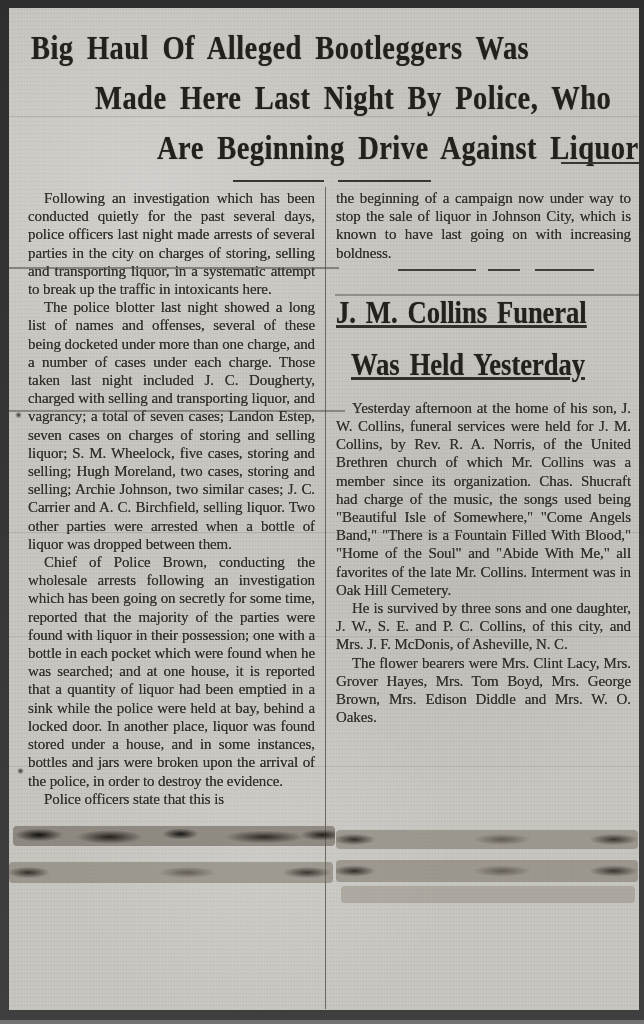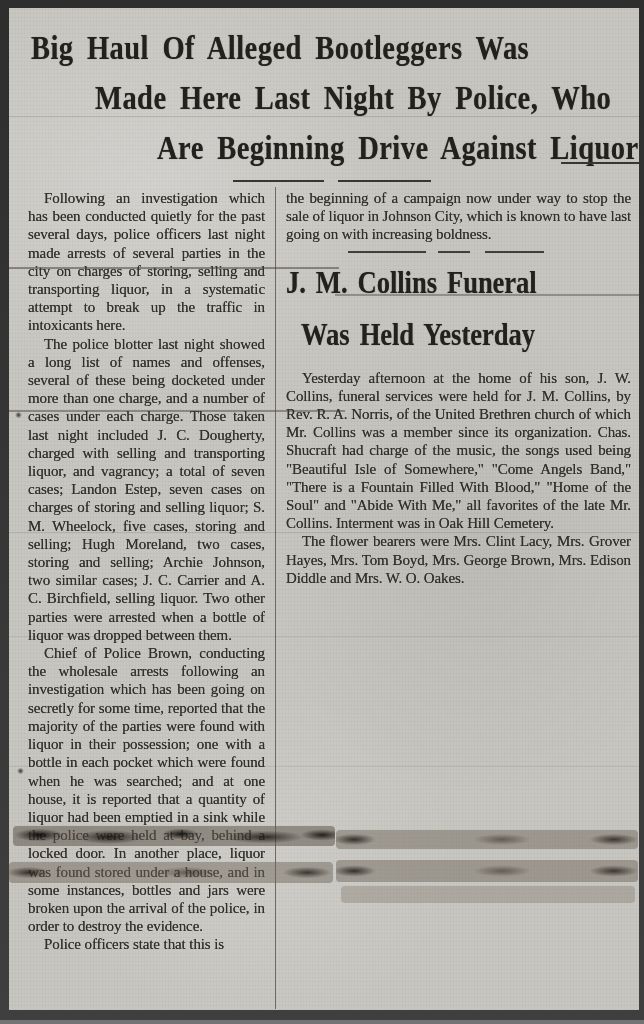--- a/index.html
+++ b/index.html
@@ -44,29 +44,29 @@
   .headline-rule{
     height:2px;width:198px;margin:7px 0 5px 224px;
     background:linear-gradient(90deg,#3a362f 0 46%,transparent 46% 53%,#3a362f 53% 100%);
     filter:blur(.3px);
   }
   .top-right-rule{position:absolute;top:154px;left:552px;width:86px;height:2px;background:#3a362f;}
   
   .columns{display:flex;align-items:stretch;}
   .col{font-size:15px;line-height:18.2px;text-align:justify;letter-spacing:-.1px;
        text-shadow:0 0 .5px rgba(40,37,32,.75);}
-  .col.left{width:267px;padding:2px 10px 0 19px;border-right:1px solid #6e6961;min-height:822px;}
+  .col.left{width:317px;padding:2px 10px 0 19px;border-right:1px solid #6e6961;min-height:822px;}
   .col.right{flex:1;padding:2px 8px 0 10px;}
   .para{margin:0;}
   .para.indent{text-indent:16px;}
   .section-rule{
     height:2px;width:196px;margin:7px 0 2px 62px;
     background:linear-gradient(90deg,#433f38 0 40%,transparent 40% 46%,#433f38 46% 62%,transparent 62% 70%,#433f38 70% 100%);
   }
-  .subhead{margin:4px 0 8px 0;font-weight:bold;}
+  .subhead{margin:16px 0 8px 0;font-weight:bold;text-decoration:underline;}
   .sh-line{
     display:block;font-size:31px;line-height:52px;white-space:nowrap;
     transform:scaleX(.86);transform-origin:left center;
     color:#23211d;text-shadow:0 0 1px rgba(30,28,24,.5);word-spacing:4px;
   }
   .sh-line.sh2{margin-left:15px;}
   
   .scratch{position:absolute;pointer-events:none;}
   .smudge{position:absolute;pointer-events:none;border-radius:4px;}
   .smudge.heavy{
@@ -118,20 +118,21 @@
         <p class="para">the beginning of a campaign now under way to stop the sale of liquor in Johnson City, which is known to have last going on with increasing boldness.</p>
 
         <div class="section-rule"></div>
 
         <h2 class="subhead">
           <span class="sh-line">J. M. Collins Funeral</span>
           <span class="sh-line sh2">Was Held Yesterday</span>
         </h2>
 
         <p class="para indent">Yesterday afternoon at the home of his son, J. W. Collins, funeral services were held for J. M. Collins, by Rev. R. A. Norris, of the United Brethren church of which Mr. Collins was a member since its organization. Chas. Shucraft had charge of the music, the songs used being "Beautiful Isle of Somewhere," "Come Angels Band," "There is a Fountain Filled With Blood," "Home of the Soul" and "Abide With Me," all favorites of the late Mr. Collins. Interment was in Oak Hill Cemetery.</p>
+        <p class="para indent">He is survived by three sons and one daughter, J. W., S. E. and P. C. Collins, of this city, and Mrs. J. F. McDonis, of Asheville, N. C.</p>
         <p class="para indent">The flower bearers were Mrs. Clint Lacy, Mrs. Grover Hayes, Mrs. Tom Boyd, Mrs. George Brown, Mrs. Edison Diddle and Mrs. W. O. Oakes.</p>
       </div>
     </div>
 
     <div class="smudge heavy" style="left:4px;top:818px;width:322px;height:20px;"></div>
     <div class="smudge med" style="left:0px;top:854px;width:324px;height:21px;"></div>
     <div class="smudge med" style="left:327px;top:822px;width:302px;height:19px;"></div>
     <div class="smudge med" style="left:327px;top:852px;width:302px;height:22px;"></div>
     <div class="smudge light" style="left:332px;top:878px;width:294px;height:17px;"></div>
 

